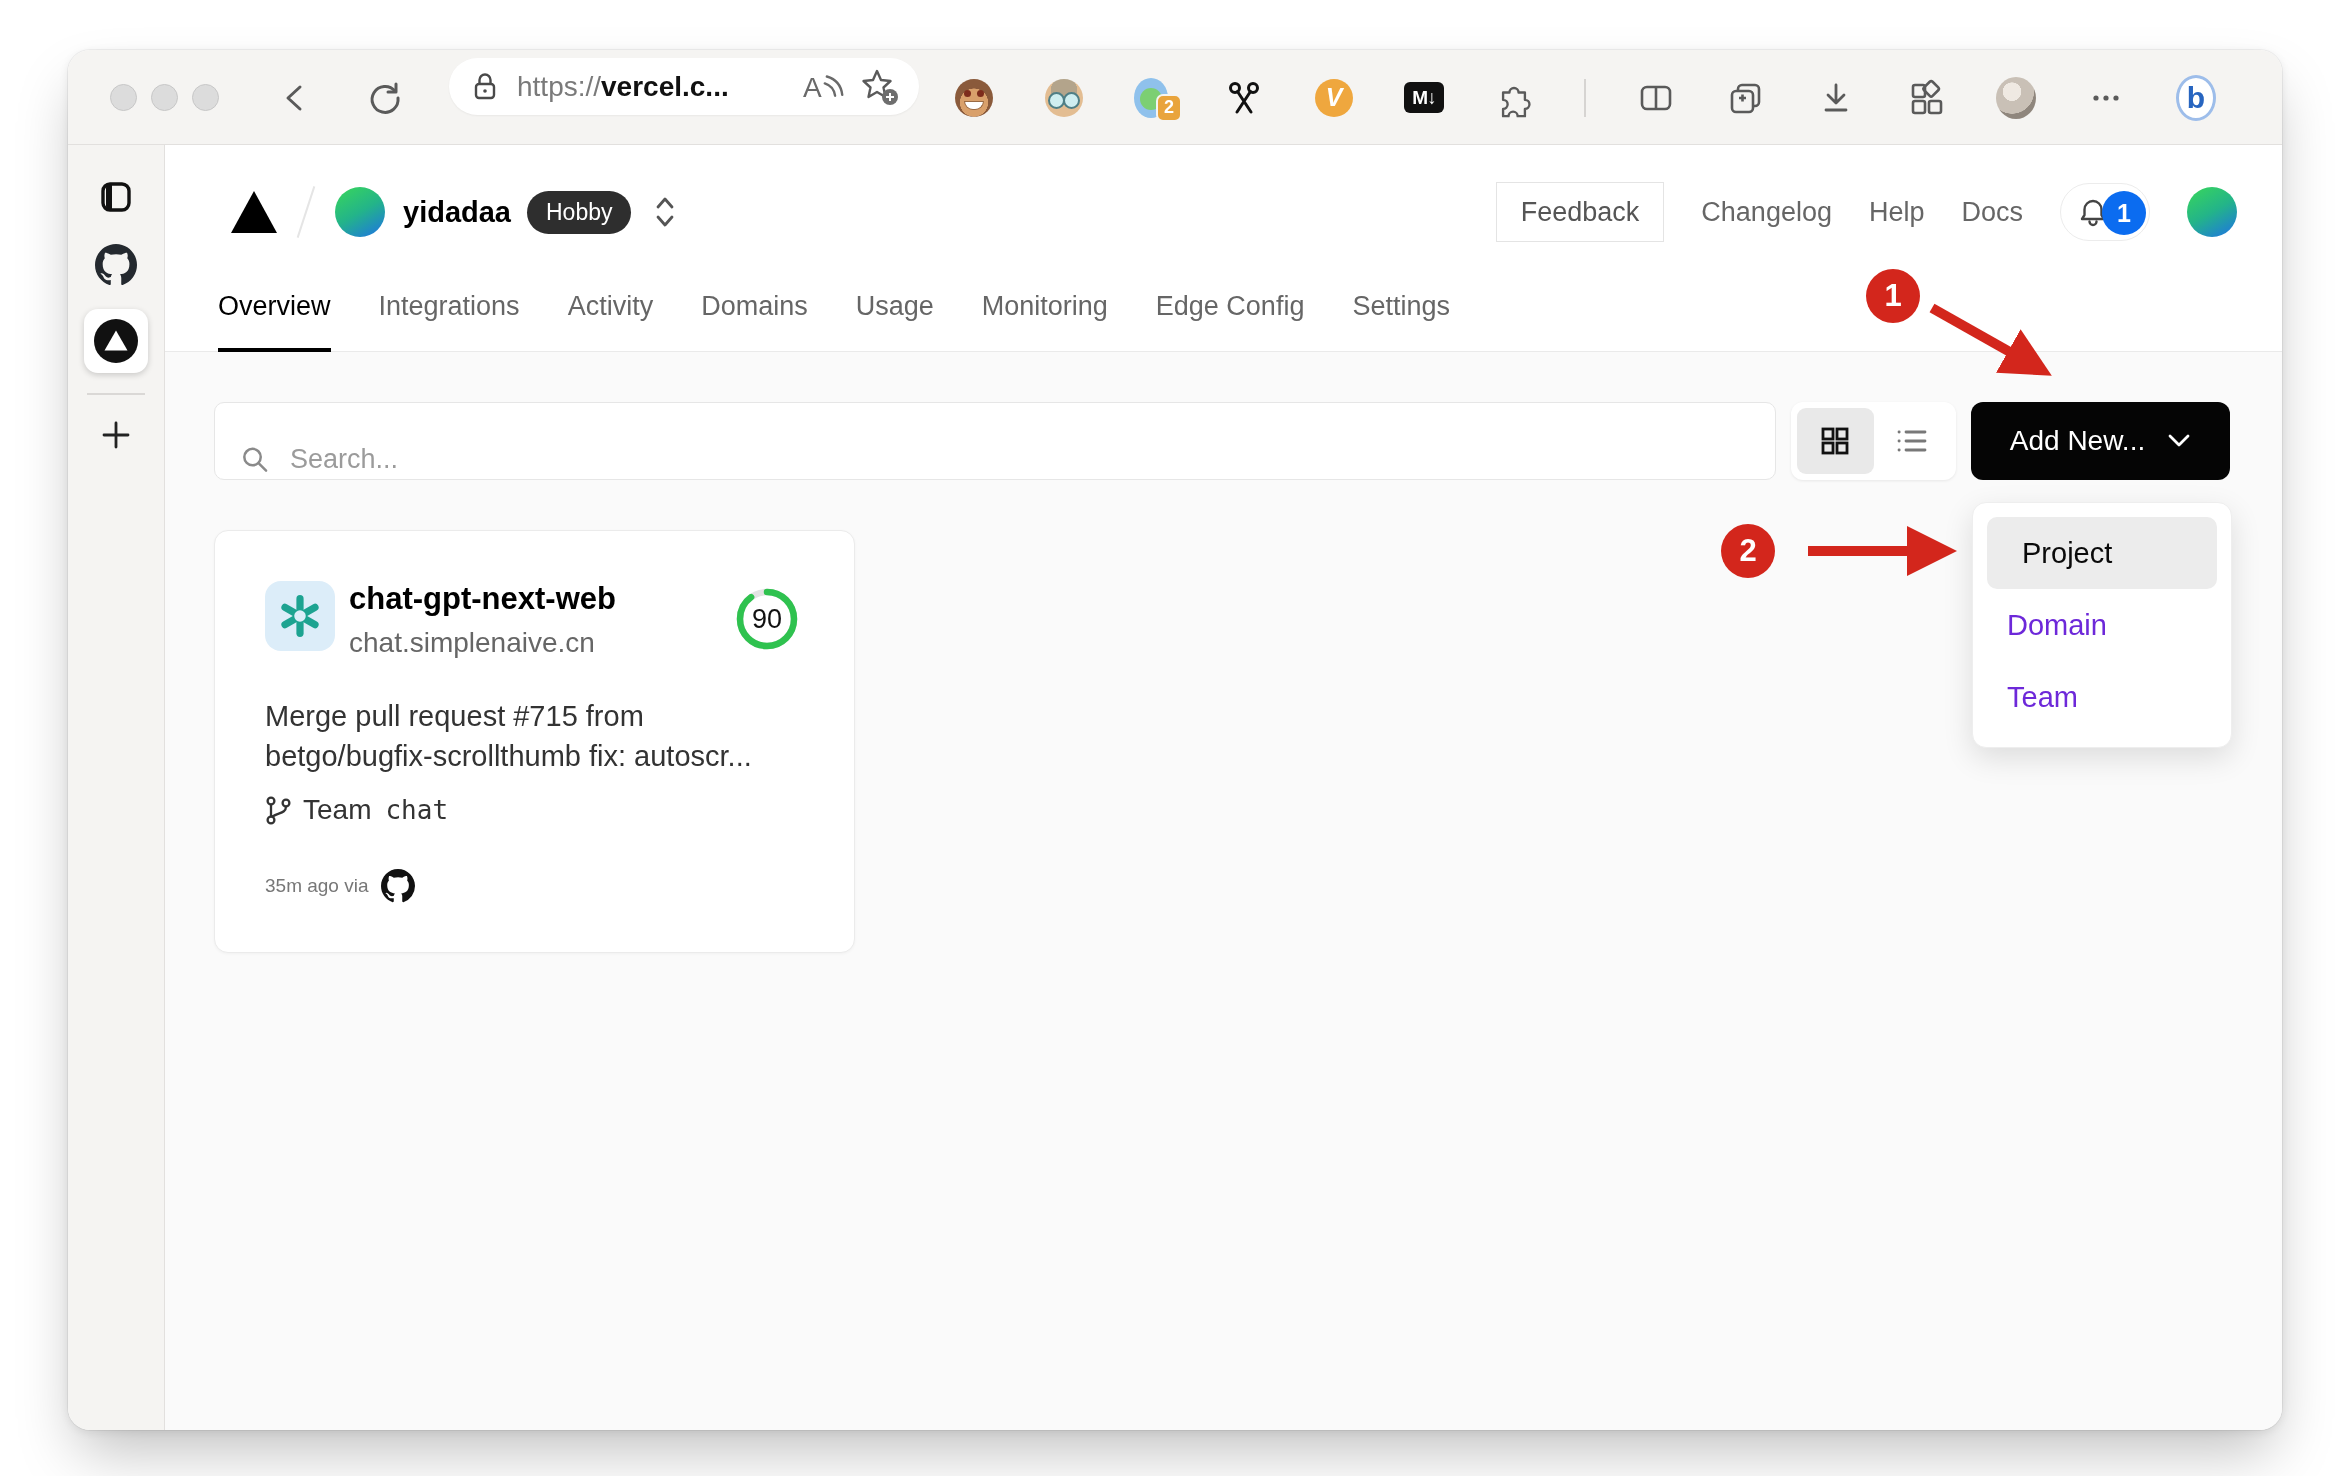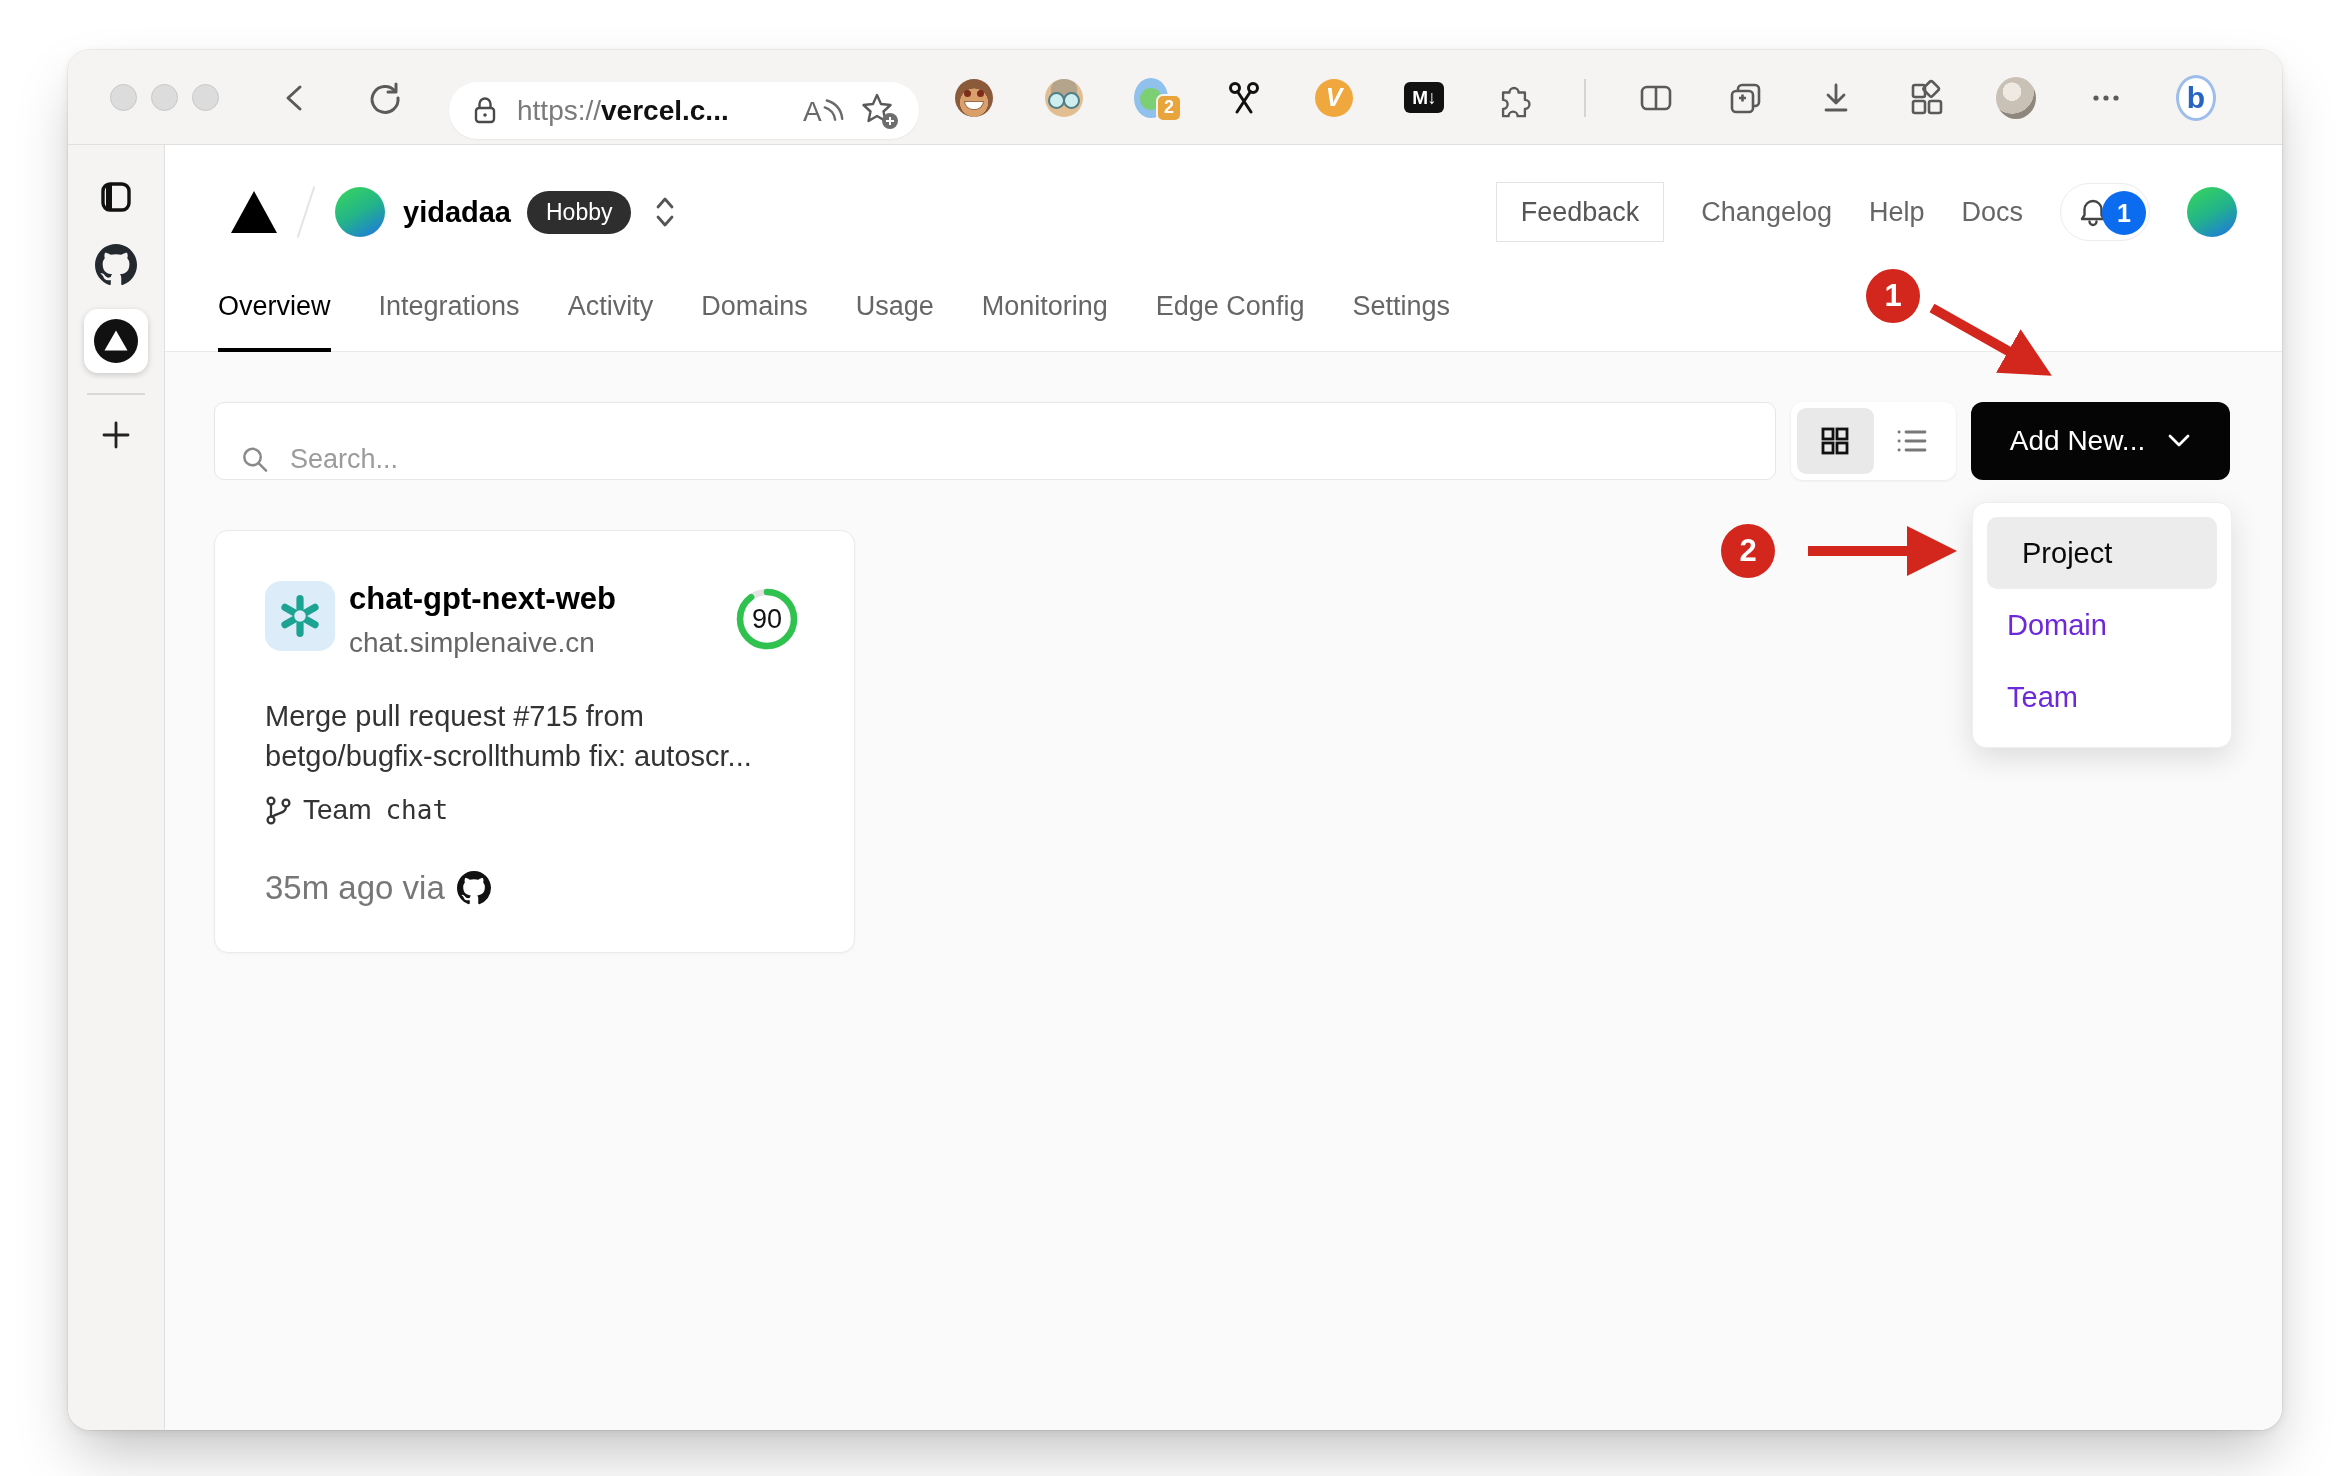--- a/index.html
+++ b/index.html
@@ -15,21 +15,21 @@
 
   
   .window{position:absolute;left:68px;top:50px;width:2214px;height:1380px;background:#fff;border-radius:22px;
     box-shadow:0 30px 60px -10px rgba(0,0,0,.25),0 2px 10px rgba(0,0,0,.08),0 0 0 1px rgba(0,0,0,.05);overflow:hidden;}
 
   
   .toolbar{position:absolute;left:0;top:0;right:0;height:95px;background:#f5f4f2;border-bottom:1px solid #e2e0de;}
   .traffic{position:absolute;left:42px;top:34px;display:flex;gap:14px;}
   .light{width:27px;height:27px;border-radius:50%;background:#dcdcdc;border:1px solid #c7c7c7;}
   .tool-btn{position:absolute;top:26px;width:44px;height:44px;display:flex;align-items:center;justify-content:center;}
-  .urlbar{position:absolute;left:381px;top:32px;width:470px;height:57px;background:#fff;border-radius:29px;
+  .urlbar{position:absolute;left:381px;top:8px;width:470px;height:57px;background:#fff;border-radius:29px;
     display:flex;align-items:center;padding:0 18px 0 20px;box-shadow:0 1px 2px rgba(0,0,0,.05);}
   .url-text{flex:1;margin-left:16px;font-size:28px;white-space:nowrap;overflow:hidden;}
   .url-scheme{color:#7a7a7a;}
   .url-host{color:#111;font-weight:700;}
   .ext-row{position:absolute;left:886px;top:0;height:95px;display:flex;align-items:center;gap:50px;}
   .ext-icon{width:40px;height:40px;display:flex;align-items:center;justify-content:center;position:relative;}
   .tb-divider{width:2px;height:38px;background:#d6d4d2;}
   .md-chip{width:41px;height:31px;background:#111;border-radius:6px;color:#fff;font-size:19px;font-weight:700;display:flex;align-items:center;justify-content:center;letter-spacing:-1px;}
   .v-chip{width:38px;height:38px;border-radius:50%;background:#efa73e;color:#fff;font-size:25px;font-weight:700;display:flex;align-items:center;justify-content:center;font-style:italic;}
   .ext-badge{position:absolute;right:-8px;bottom:-4px;min-width:26px;height:28px;background:#e9a43c;border:2px solid #f5f4f2;border-radius:7px;color:#fff;font-size:18px;font-weight:700;display:flex;align-items:center;justify-content:center;padding:0 4px;}
@@ -85,21 +85,21 @@
   .card{position:absolute;left:49px;top:385px;width:641px;height:423px;background:#fff;border:1px solid #ebebeb;border-radius:14px;box-shadow:0 1px 3px rgba(0,0,0,.04);}
   .app-icon{position:absolute;left:50px;top:50px;width:70px;height:70px;border-radius:16px;background:#dcedf9;display:flex;align-items:center;justify-content:center;}
   .card-title{position:absolute;left:134px;top:50px;font-size:31px;font-weight:700;color:#000;}
   .card-domain{position:absolute;left:134px;top:96px;font-size:28px;color:#666;}
   .ring-wrap{position:absolute;left:519px;top:55px;width:66px;height:66px;}
   .ring-score{position:absolute;inset:0;display:flex;align-items:center;justify-content:center;font-size:27px;color:#111;}
   .commit{position:absolute;left:50px;top:165px;width:535px;font-size:29px;line-height:40px;color:#333;
     display:-webkit-box;-webkit-line-clamp:2;-webkit-box-orient:vertical;overflow:hidden;}
   .branch-row{position:absolute;left:48px;top:262px;display:flex;align-items:center;gap:10px;font-size:28px;color:#333;}
   .branch-name{font-family:"DejaVu Sans Mono","Liberation Mono",monospace;font-size:26px;margin-left:4px;}
-  .card-footer{position:absolute;left:50px;top:338px;display:flex;align-items:center;gap:12px;font-size:33px;color:#777;}
+  .card-footer{position:absolute;left:50px;top:338px;display:flex;align-items:center;gap:12px;font-size:19px;color:#777;}
 
   
   .dropdown{position:absolute;left:1807px;top:357px;width:260px;background:#fff;border:1px solid #eee;border-radius:14px;
     box-shadow:0 10px 30px rgba(0,0,0,.12);padding:14px;z-index:40;}
   .menu-item{height:72px;display:flex;align-items:center;padding:0 20px;font-size:29px;color:#6d28d9;border-radius:10px;}
   .menu-item.highlighted{background:#ececec;color:#0a0a0a;padding-left:35px;}
 
   
   .anno-svg{position:absolute;left:0;top:0;z-index:60;pointer-events:none;}
   .anno-circle{position:absolute;width:54px;height:54px;border-radius:50%;background:var(--annotation-red);color:#fff;

